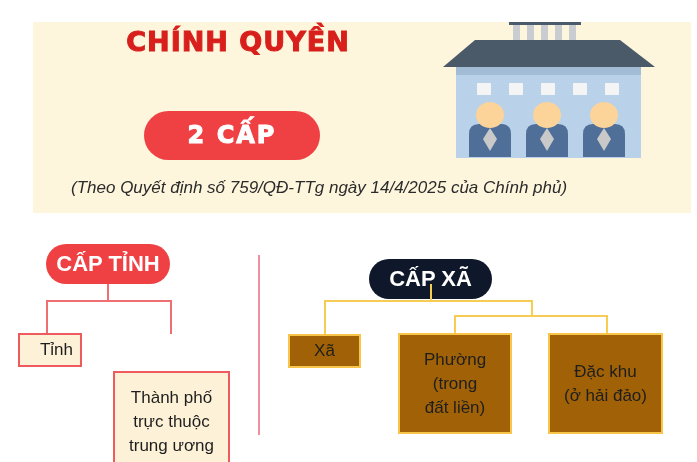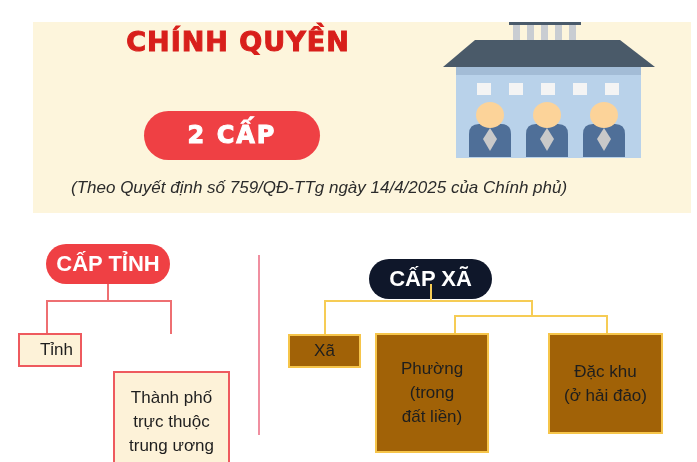--- a/index.html
+++ b/index.html
@@ -114,17 +114,17 @@
 
 <div class="level-pill pill-xa">CẤP XÃ</div>
 <div class="line yel-line" style="left:430px; top:284px; width:2px; height:17px;"></div>
 <div class="line yel-line" style="left:324px; top:300px; width:209px; height:2px;"></div>
 <div class="line yel-line" style="left:324px; top:300px; width:2px; height:34px;"></div>
 <div class="line yel-line" style="left:531px; top:300px; width:2px; height:16px;"></div>
 <div class="line yel-line" style="left:454px; top:315px; width:154px; height:2px;"></div>
 <div class="line yel-line" style="left:454px; top:315px; width:2px; height:19px;"></div>
 <div class="line yel-line" style="left:606px; top:315px; width:2px; height:19px;"></div>
 <div class="box yel" style="left:288px; top:334px; width:73px; height:34px;">Xã</div>
-<div class="box yel" style="left:375px; top:333px; width:114px; height:120px;">Phường
+<div class="box yel" style="left:398px; top:333px; width:114px; height:101px;">Phường
 (trong
 đất liền)</div>
 <div class="box yel" style="left:548px; top:333px; width:115px; height:101px;">Đặc khu
 (ở hải đảo)</div>
 
 </body></html>

